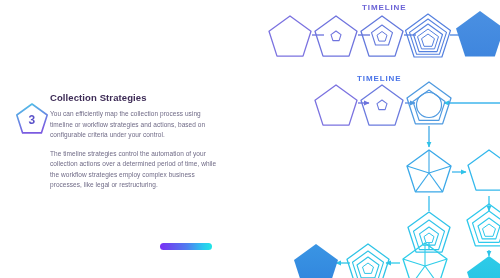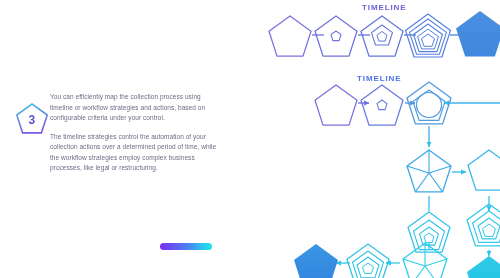--- a/index.html
+++ b/index.html
@@ -66,20 +66,21 @@
             <stop offset="0%" stop-color="#4cc9e8"></stop>
             <stop offset="100%" stop-color="#7b5be0"></stop>
           </linearGradient>
         </defs>
         <polygon points="20,4 35.2,15.0 29.4,32.9 10.6,32.9 4.8,15.0" fill="none" stroke="url(#badgeGrad)" stroke-width="1.6" stroke-linejoin="round"></polygon>
       </svg>
       <div class="badge-num">3</div>
     </div>
 
     <div class="copy">
+      <h2 class="copy-title">Collection Strategies</h2>
       <p class="copy-p">You can efficiently map the collection process using timeline or workflow strategies and actions, based on configurable criteria under your control.</p>
       <p class="copy-p">The timeline strategies control the automation of your collection actions over a determined period of time, while the workflow strategies employ complex business processes, like legal or restructuring.</p>
     </div>
   </div>
 
   <div class="pill"></div>
 
   <div class="diagram-label label-timeline">TIMELINE</div>
   <div class="diagram-label label-workflow">TIMELINE</div>
 

